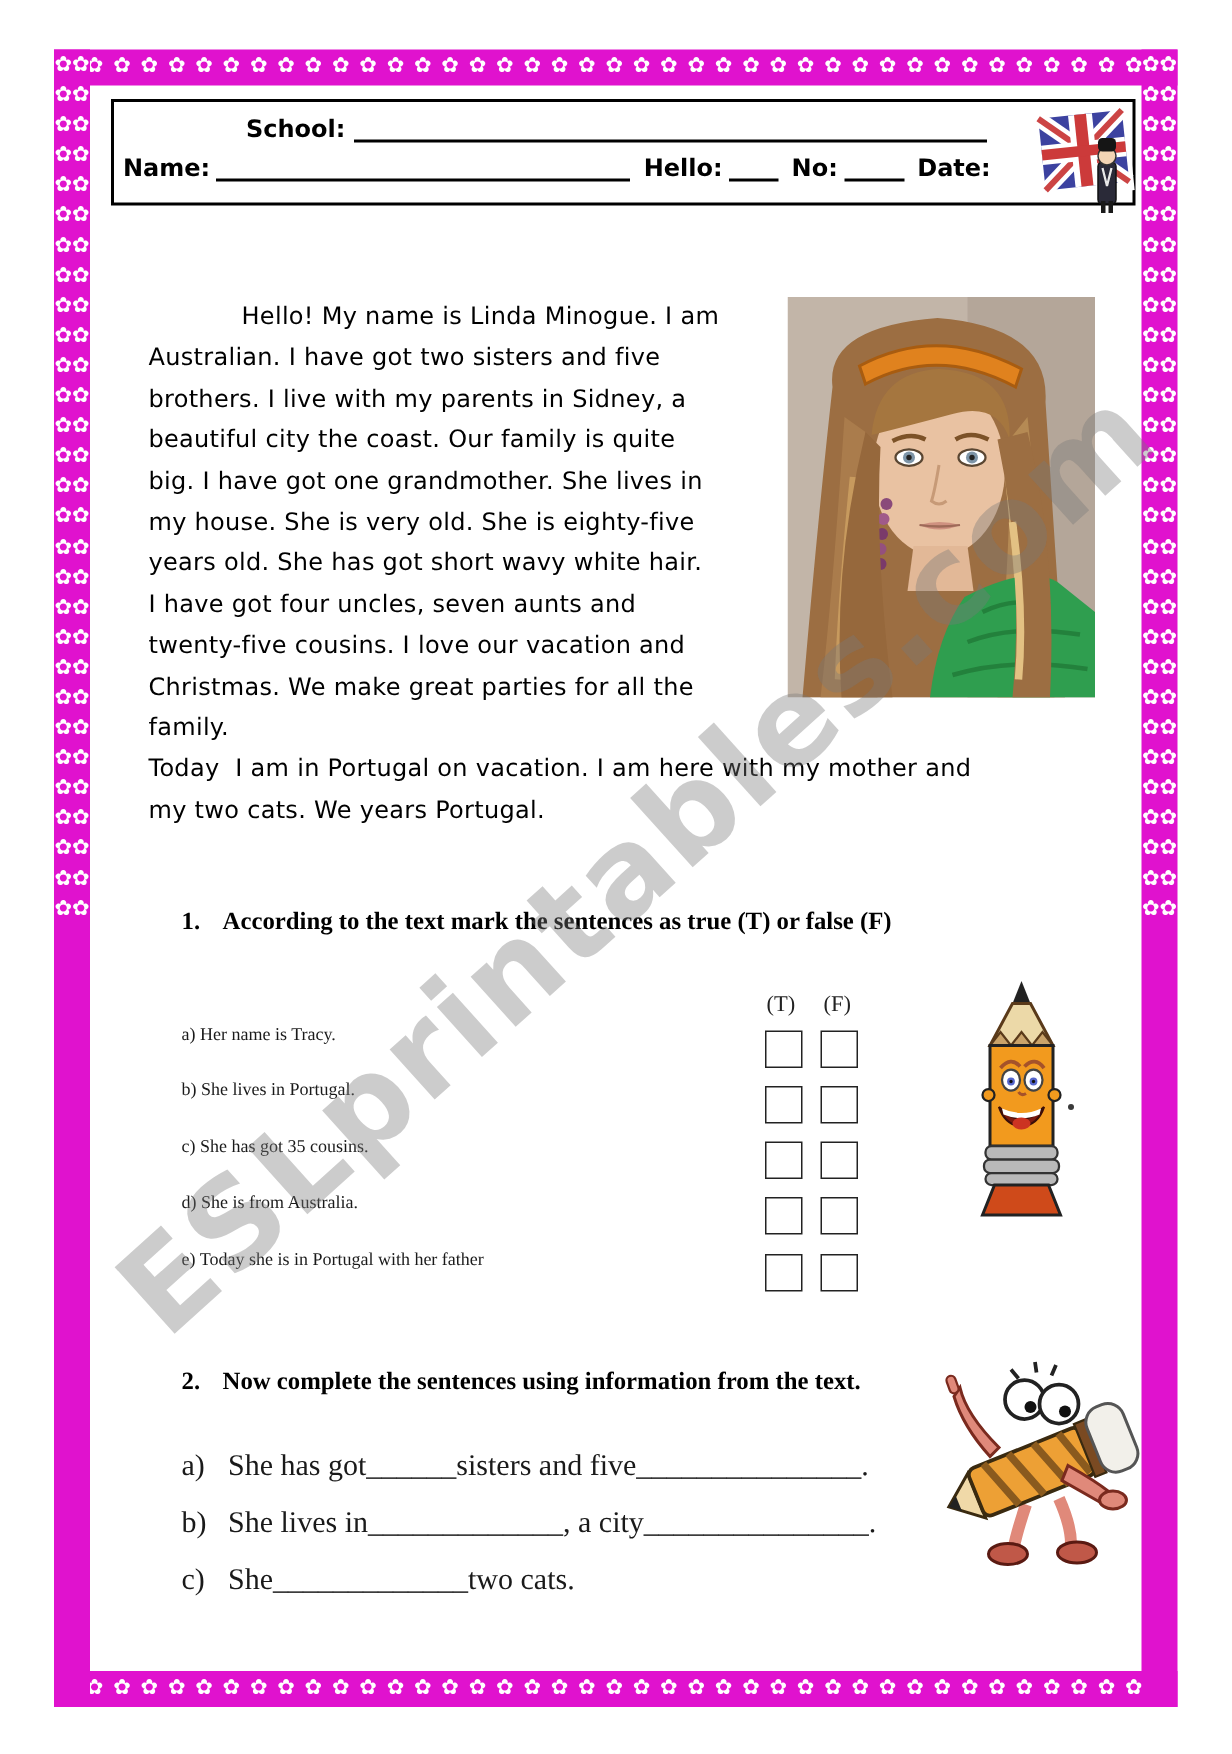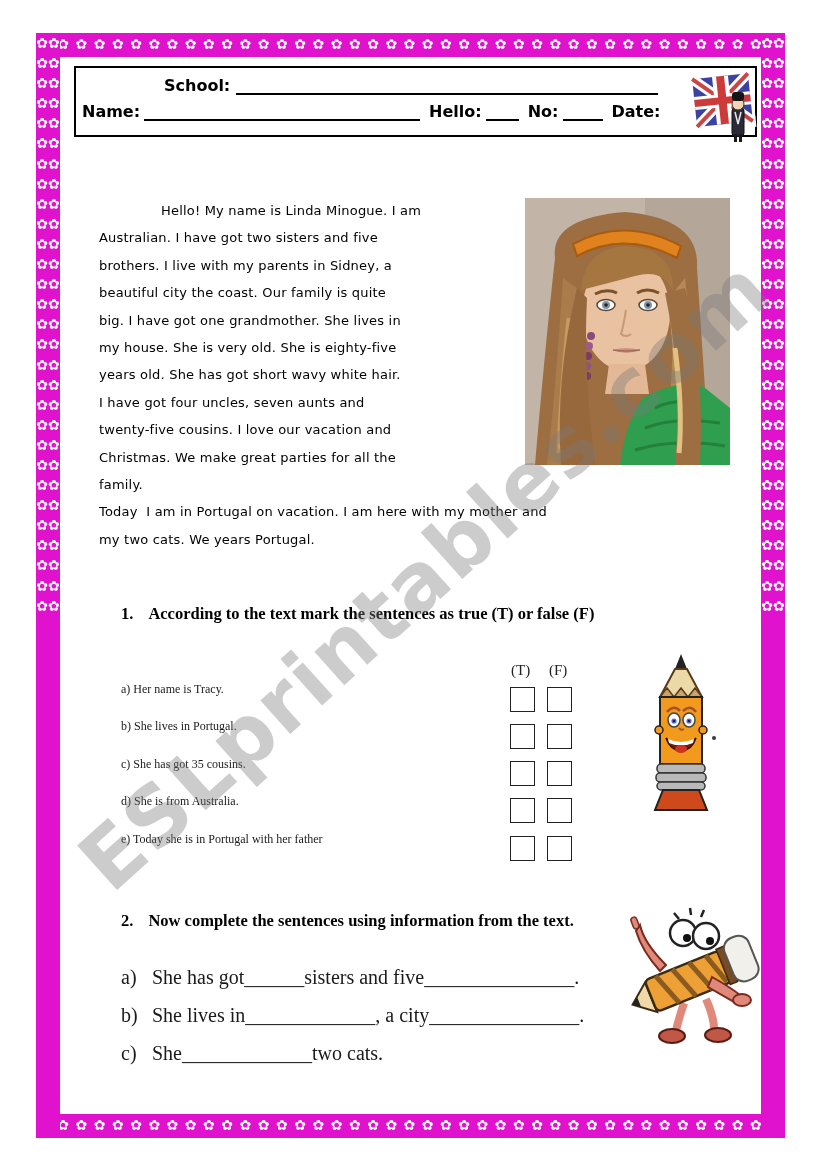--- a/index.html
+++ b/index.html
@@ -26,21 +26,21 @@
   .name-row { margin:7px 0 0 6px; }
   .lbl { font-weight:bold; font-size:16px; color:#000; white-space:nowrap; }
   .uline { display:inline-block; border-bottom:2px solid #000; height:15px; }
   .school-line { width:422px; margin-left:6px; }
   .name-line  { width:276px; margin:0 9px 0 4px; }
   .class-line { width:33px;  margin:0 9px 0 4px; }
   .no-line    { width:40px;  margin:0 9px 0 4px; }
   .flag-wrap { position:absolute; left:686px; top:66px; width:76px; height:78px; z-index:6; }
   
   .passage { position:absolute; left:99px; top:197px; z-index:10;
-             font-size:13px; line-height:27.4px; color:#000; letter-spacing:0.2px; }
+             font-size:16px; line-height:27.4px; color:#000; letter-spacing:0.2px; }
   .pline { white-space:pre; }
   .pline.indent { text-indent:62px; }
   .photo { position:absolute; left:525px; top:198px; width:205px; height:267px; z-index:8; }
   
   .ex-heading { position:absolute; left:121px; z-index:10; display:flex;
                 font-family:"Liberation Serif", serif; font-weight:bold;
                 font-size:16.5px; color:#000; }
   .ex-heading .num { margin-right:15px; }
   .ex1 { top:604px; }
   .ex2 { top:911px; }

